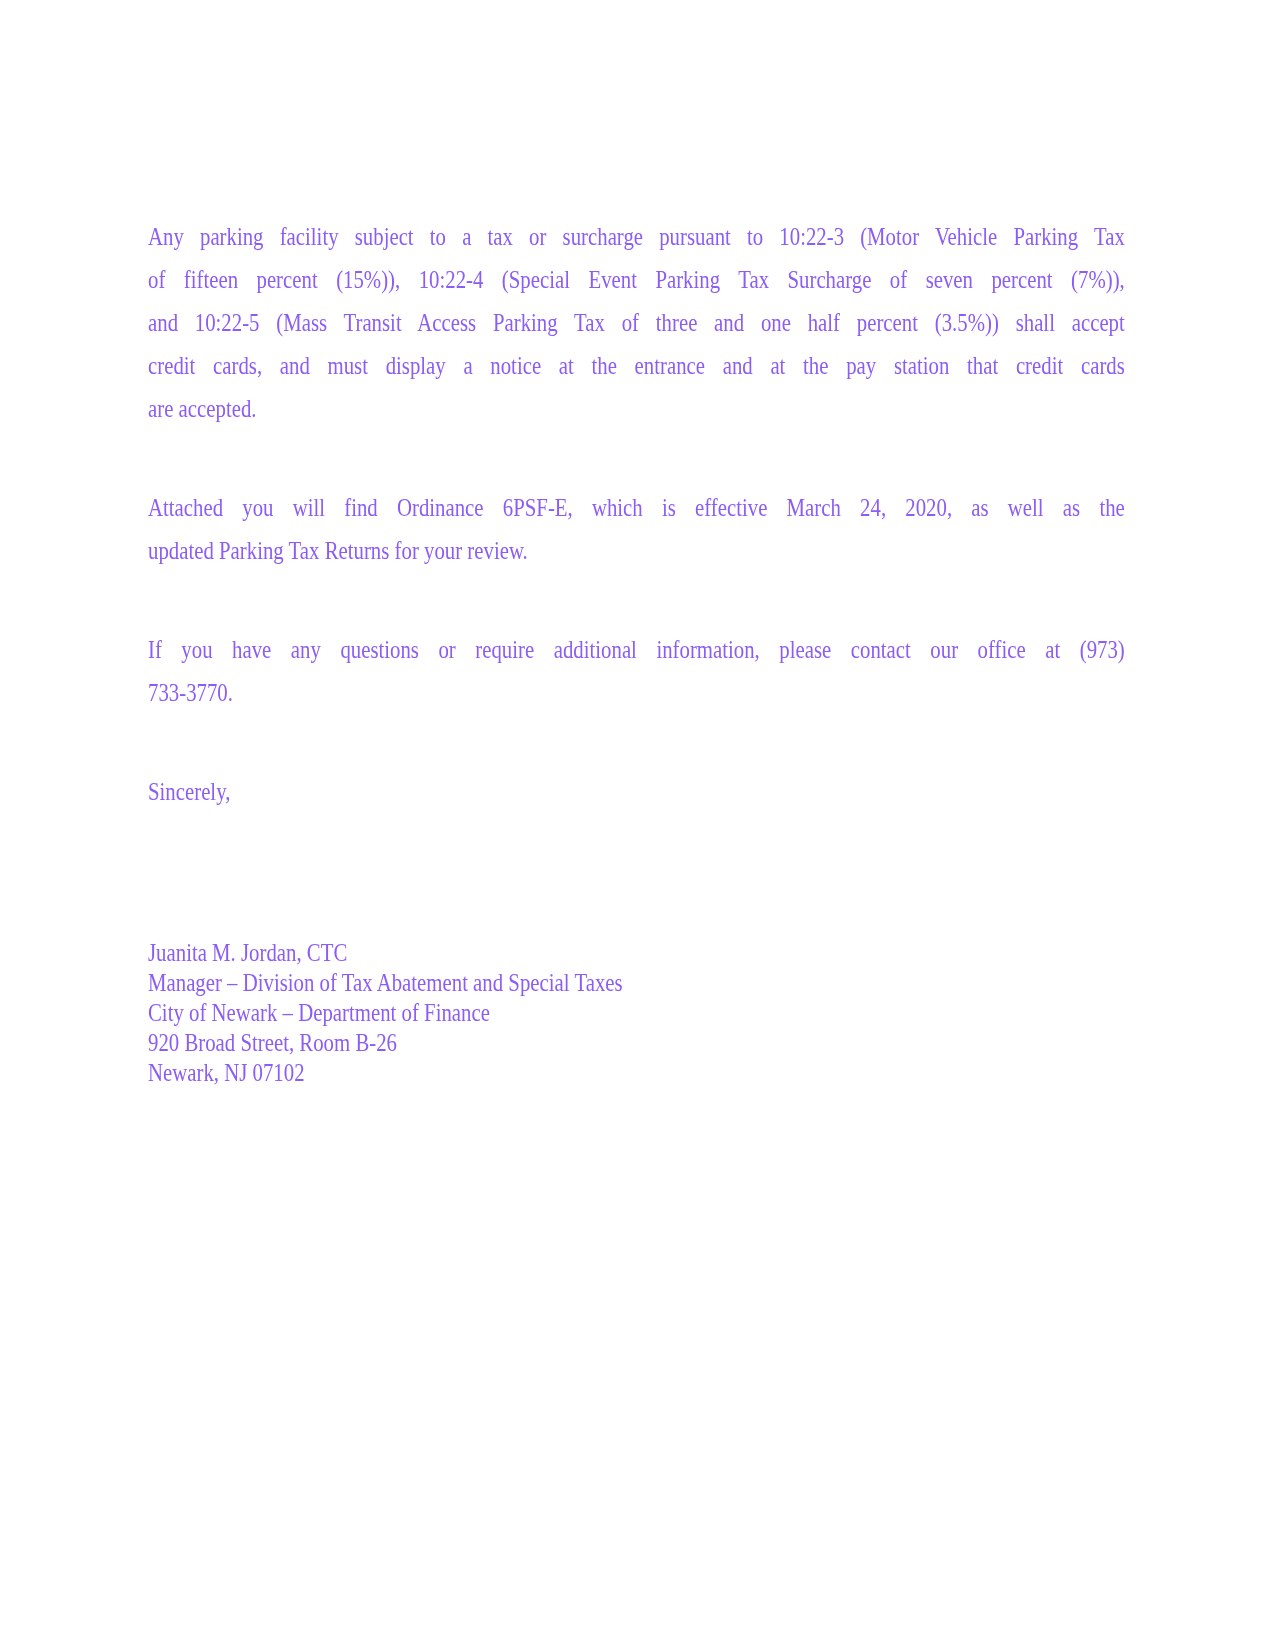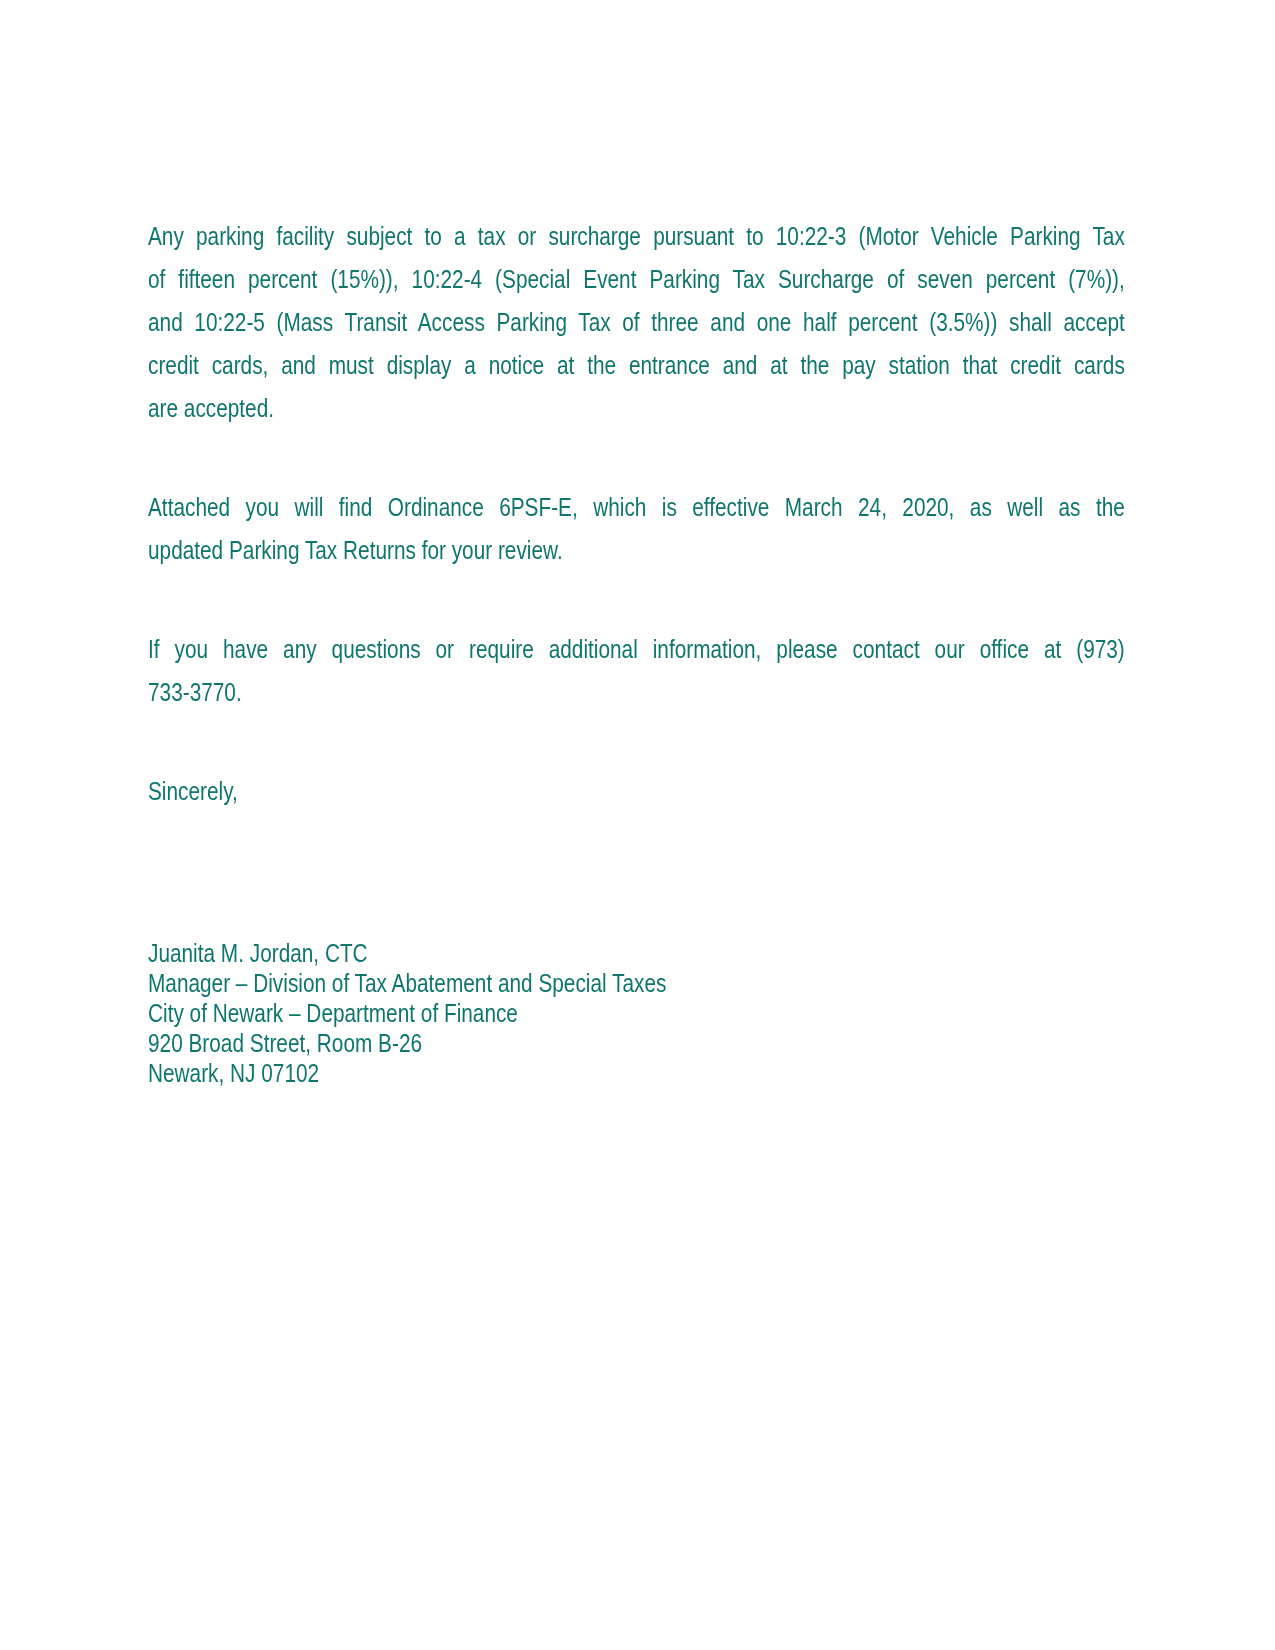--- a/index.html
+++ b/index.html
@@ -6,22 +6,22 @@
     margin: 0;
     padding: 0;
     background: #ffffff;
   }
   .page {
     position: relative;
     width: 1275px;
     height: 1650px;
     background: #ffffff;
     overflow: hidden;
-    font-family: Liberation Sans, sans-serif;
-    color: #0f766e;
+    font-family: Liberation Serif, serif;
+    color: #8b5cf6;
   }
   .letter-body {
     position: absolute;
     left: 148px;
     top: 215px;
     width: 1221px;              
     transform: scaleX(0.8);     
     transform-origin: 0 0;
     font-size: 26px;
     line-height: 43px;

